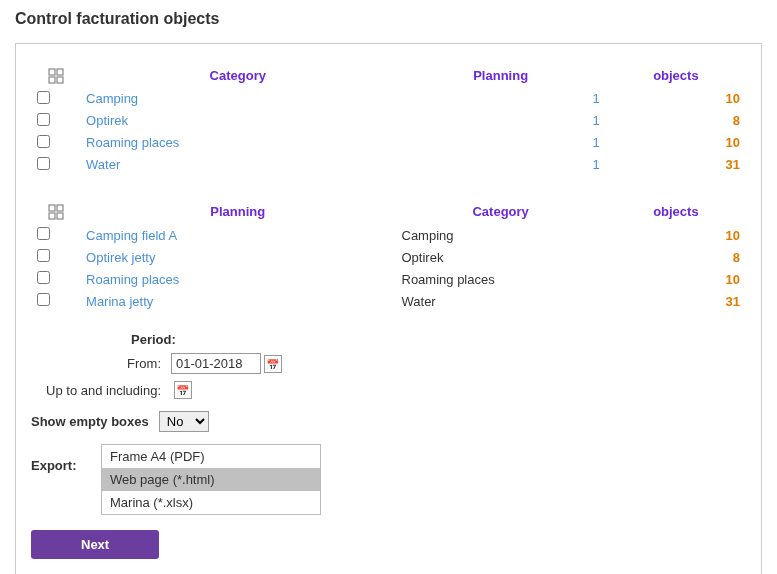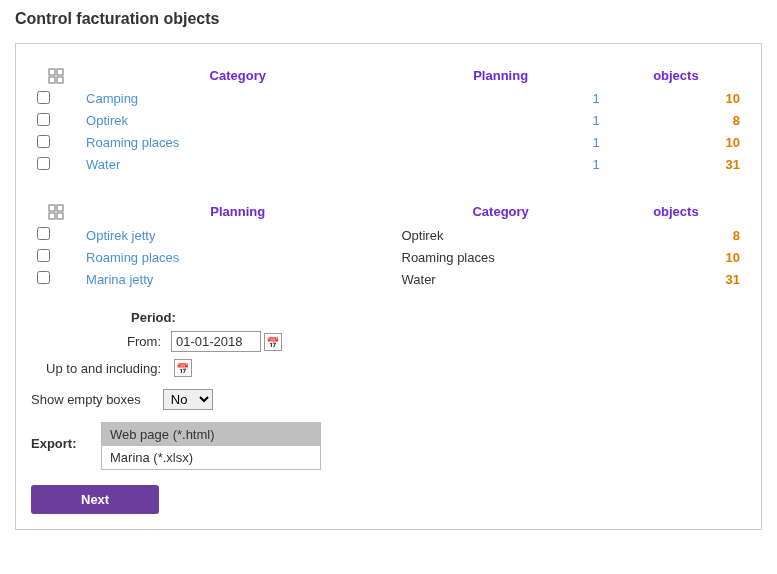--- a/index.html
+++ b/index.html
@@ -94,22 +94,22 @@
       line-height: 18px;
       font-size: 11px;
       color: #555;
     }
     .show-empty-row {
       display: flex;
       align-items: center;
       margin-bottom: 12px;
     }
     .show-empty-row label {
-      font-weight: normal;
-      margin-right: 22px;
+      font-weight: bold;
+      margin-right: 10px;
     }
     select.small-select {
       font-size: 13px;
       padding: 1px 3px;
       border: 1px solid #999;
     }
     .export-row {
       display: flex;
       align-items: flex-start;
       margin-bottom: 10px;
@@ -219,20 +219,26 @@
               <rect x="9" y="9" width="6" height="6" fill="none" stroke="#888" stroke-width="1.2"></rect>
             </svg>
           </span>
         </th>
         <th class="col-category">Planning</th>
         <th class="col-planning">Category</th>
         <th class="col-objects">objects</th>
       </tr>
     </thead>
     <tbody id="section2-body">
+    <tr>
+    <td class="checkbox-cell"><input type="checkbox" style=""></td>
+    <td><a href="#" class="link-blue">Camping field A</a></td>
+    <td>Camping</td>
+    <td class="col-objects orange-num">10</td>
+  </tr>
         <tr>
     <td class="checkbox-cell"><input type="checkbox" style=""></td>
     <td><a href="#" class="link-blue">Optirek jetty</a></td>
     <td>Optirek</td>
     <td class="col-objects orange-num">8</td>
   </tr>
         <tr>
     <td class="checkbox-cell"><input type="checkbox" style=""></td>
     <td><a href="#" class="link-blue">Roaming places</a></td>
     <td>Roaming places</td>
@@ -265,20 +271,21 @@
   <div class="show-empty-row">
     <label>Show empty boxes</label>
     <select class="small-select" id="show-empty-select">
     <option value="No">No</option><option value="Yes">Yes</option></select>
   </div>
 
   
   <div class="export-row">
     <label>Export:</label>
     <div class="export-list" id="export-list">
+    <div>Frame A4 (PDF)</div>
         <div class="selected">Web page (*.html)</div>
         <div>Marina (*.xlsx)</div>
       </div>
   </div>
 
   
   <button class="next-btn">Next</button>
 
 </div>
 

